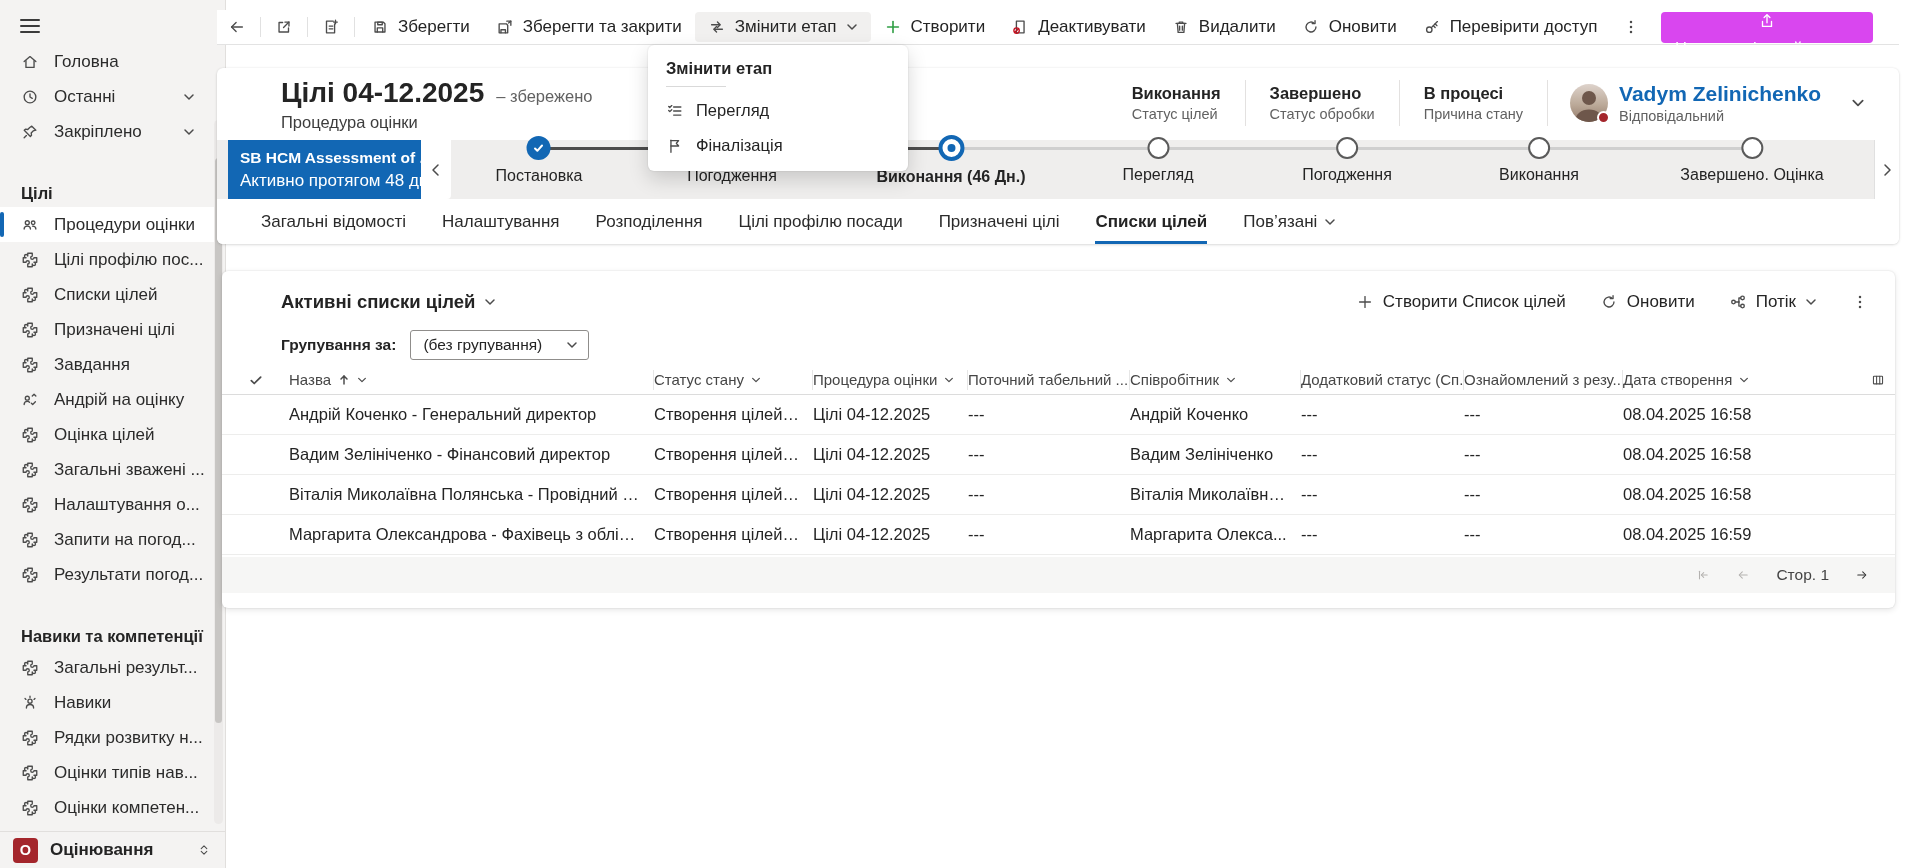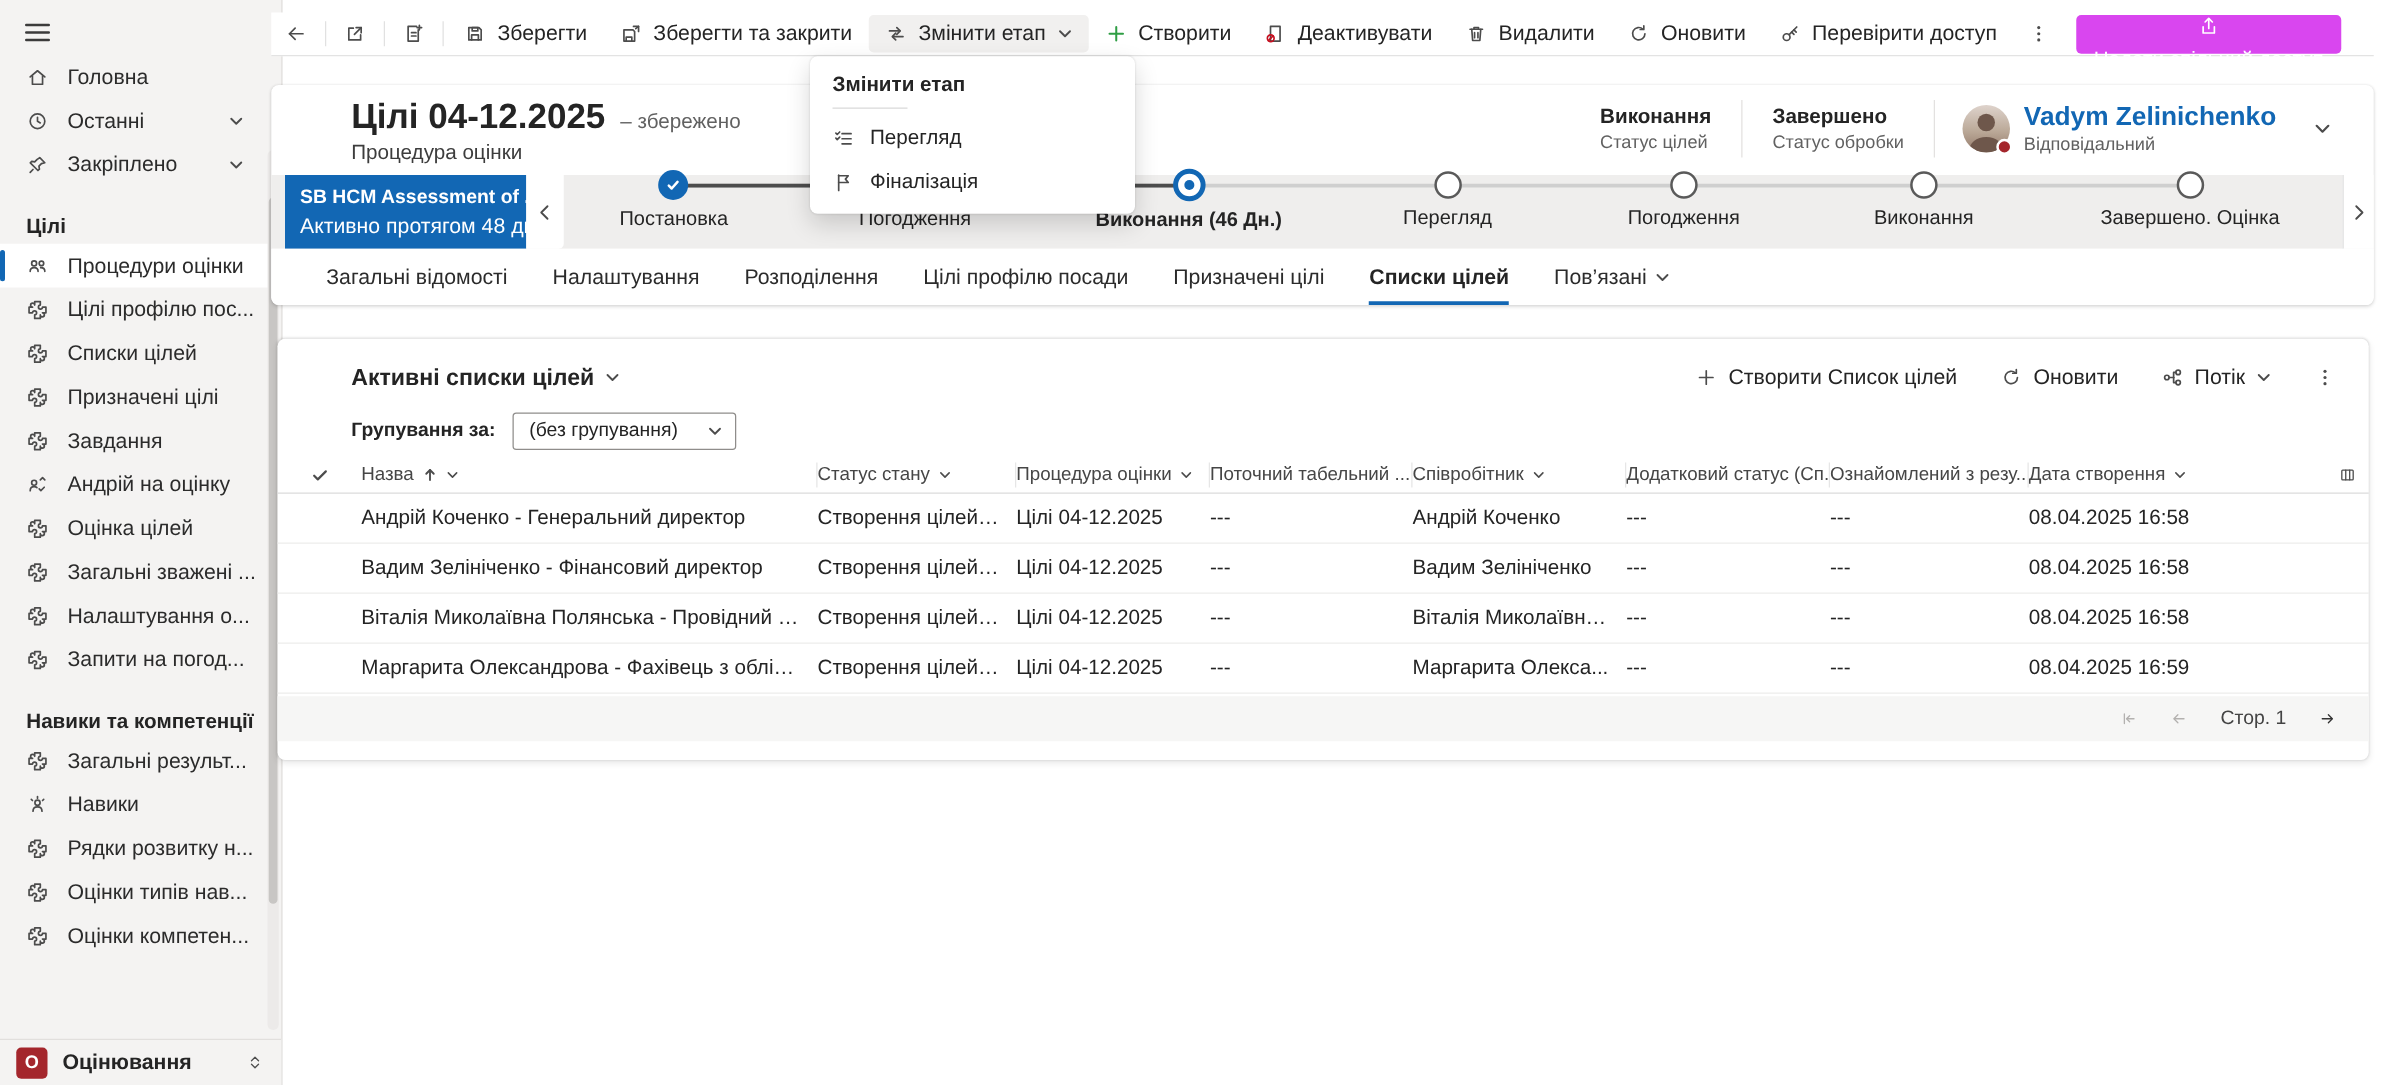--- a/index.html
+++ b/index.html
@@ -23,21 +23,21 @@
 
   
   #sidebar{position:absolute;left:0;top:0;width:226px;height:868px;background:#f4f3f2;border-right:1px solid #e1dfdd;}
   .burger{position:absolute;left:20px;top:15px;width:20px;cursor:pointer;}
   .burger span{display:block;height:2px;background:#3b3b3b;margin:4px 0;border-radius:1px;}
   .nav{position:absolute;left:0;top:44px;right:0;}
   .s-item{height:35px;display:flex;align-items:center;padding-left:21px;gap:15px;font-size:17px;color:#2b2b2b;position:relative;cursor:pointer;}
   .s-item .chev-right{margin-left:auto;margin-right:30px;}
   .s-item.sel{background:#fff;}
   .s-item.sel::before{content:"";position:absolute;left:0;top:5px;bottom:5px;width:4px;background:#1267b4;border-radius:2px;}
-  .s-title{margin-top:18px;padding-left:21px;font-weight:700;font-size:16.5px;height:28px;display:flex;align-items:center;color:#242424;}
+  .s-title{margin-top:30px;padding-left:21px;font-weight:700;font-size:16.5px;height:28px;display:flex;align-items:center;color:#242424;}
   .sb-track{position:absolute;right:2px;top:120px;bottom:44px;width:9px;background:#eceae9;border-radius:5px;}
   .sb-thumb{position:absolute;right:3px;top:158px;height:565px;width:7px;background:#c8c6c4;border-radius:4px;}
   .area{position:absolute;left:0;bottom:0;height:37px;width:100%;background:#f4f3f2;border-top:1px solid #e1dfdd;display:flex;align-items:center;gap:12px;padding-left:13px;}
   .area-badge{width:25px;height:25px;border-radius:4px;background:#a4262c;color:#fff;font-weight:700;font-size:14.5px;display:flex;align-items:center;justify-content:center;}
   .area-label{font-weight:700;font-size:17px;}
   .area .updown{margin-left:auto;margin-right:14px;}
 
   
   #toolbar{position:absolute;left:217px;top:10px;width:1682px;height:35px;background:#fff;border-bottom:1px solid #e3e3e3;display:flex;align-items:center;z-index:10;}
   .tbtn{display:flex;align-items:center;gap:9px;padding:0 13px;height:30px;border-radius:4px;cursor:pointer;white-space:nowrap;}
@@ -217,20 +217,26 @@
             <path d="M7.5 2.5h5v3.1a1.8 1.8 0 1 0 1.9 1.9h3.1v5h-3.1a1.8 1.8 0 1 1-1.9 1.9v3.1h-5v-3.1a1.8 1.8 0 1 0-1.9-1.9H2.5v-5h3.1a1.8 1.8 0 1 1 1.9-1.9z"></path>
           </svg>
         <span>Налаштування о...</span>
       </div>
       <div class="s-item">
         <svg class="ic" viewBox="0 0 20 20">
             <path d="M7.5 2.5h5v3.1a1.8 1.8 0 1 0 1.9 1.9h3.1v5h-3.1a1.8 1.8 0 1 1-1.9 1.9v3.1h-5v-3.1a1.8 1.8 0 1 0-1.9-1.9H2.5v-5h3.1a1.8 1.8 0 1 1 1.9-1.9z"></path>
           </svg>
         <span>Запити на погод...</span>
       </div>
+      <div class="s-item">
+        <svg class="ic" viewBox="0 0 20 20">
+            <path d="M7.5 2.5h5v3.1a1.8 1.8 0 1 0 1.9 1.9h3.1v5h-3.1a1.8 1.8 0 1 1-1.9 1.9v3.1h-5v-3.1a1.8 1.8 0 1 0-1.9-1.9H2.5v-5h3.1a1.8 1.8 0 1 1 1.9-1.9z"></path>
+          </svg>
+        <span>Результати погод...</span>
+      </div>
 
       <div class="s-title">Навики та компетенції</div>
 
       <div class="s-item">
         <svg class="ic" viewBox="0 0 20 20">
             <path d="M7.5 2.5h5v3.1a1.8 1.8 0 1 0 1.9 1.9h3.1v5h-3.1a1.8 1.8 0 1 1-1.9 1.9v3.1h-5v-3.1a1.8 1.8 0 1 0-1.9-1.9H2.5v-5h3.1a1.8 1.8 0 1 1 1.9-1.9z"></path>
           </svg>
         <span>Загальні результ...</span>
       </div>
       <div class="s-item">
@@ -417,20 +423,24 @@
     </div>
 
     <div class="hdr-stats">
       <div class="stat">
         <div class="v">Виконання</div>
         <div class="l">Статус цілей</div>
       </div>
       <div class="stat">
         <div class="v">Завершено</div>
         <div class="l">Статус обробки</div>
+      </div>
+      <div class="stat">
+        <div class="v">В процесі</div>
+        <div class="l">Причина стану</div>
       </div>
       <div class="owner">
         <div class="avatar">
           <div class="ph">
             <svg viewBox="0 0 38 38" width="38" height="38">
                 <circle cx="19" cy="14" r="7" fill="#6e574b"></circle>
                 <path d="M5 38c0-8 6.5-12.5 14-12.5S33 30 33 38z" fill="#6e574b"></path>
               </svg>
           </div>
           <div class="presence"></div>

